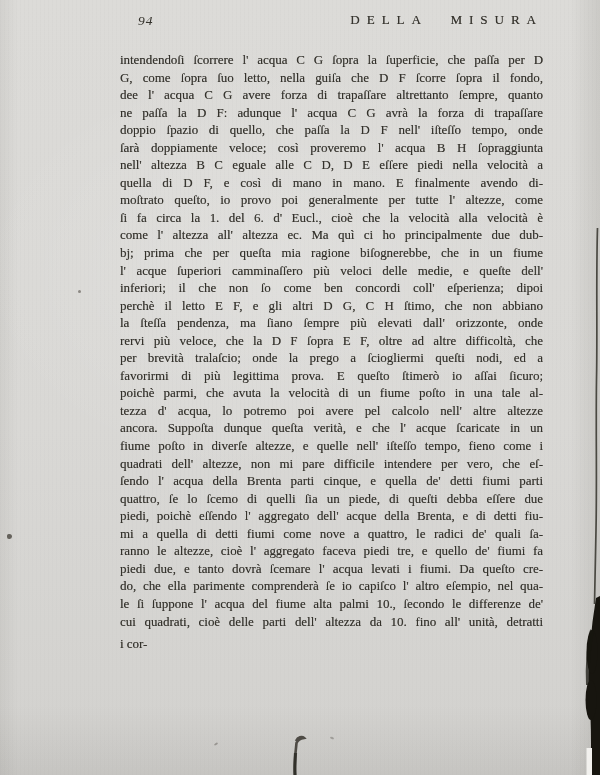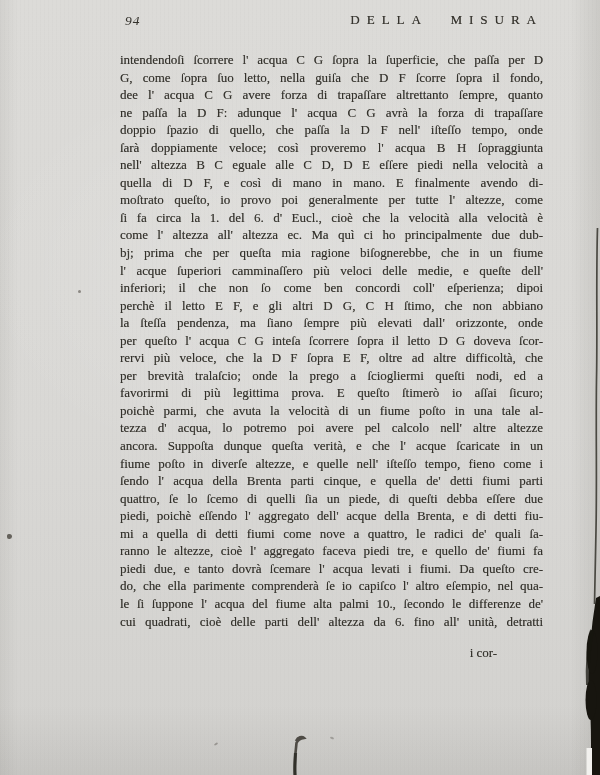--- a/index.html
+++ b/index.html
@@ -18,21 +18,21 @@
       repeating-linear-gradient(90deg, rgba(0,0,0,0.013) 0 1px, rgba(0,0,0,0) 1px 4px),
       linear-gradient(180deg, #dcdbd8 0%, #d9d8d5 55%, #d2d1ce 100%);
   }
   .header {
     position: absolute;
     left: 120px; top: 12px;
     width: 423px; height: 20px;
   }
   .pagenum {
     position: absolute;
-    left: 5px; top: 1px;
+    left: 18px; top: 1px;
     font-style: italic;
     font-size: 13.5px;
     letter-spacing: 1px;
   }
   .running-title {
     display: block;
     text-align: right;
     padding-left: 38px;
     font-size: 13px;
     letter-spacing: 7px;
@@ -48,22 +48,21 @@
     height: 17.55px;
     line-height: 17.55px;
     font-size: 12.9px;
     text-align: justify;
     text-align-last: justify;
     overflow: hidden;
     white-space: nowrap;
     text-shadow: 0.2px 0.2px 0.4px rgba(52,50,44,0.5);
   }
   .catchword-row {
-    margin-top: 14px;
-    text-align: right;
+    margin-top: 5px;
     padding-right: 46px;
     font-size: 12.9px;
     line-height: 17.55px;
     text-shadow: 0.2px 0.2px 0.4px rgba(52,50,44,0.5);
   }
   .artifact { position: absolute; pointer-events: none; }
   .speck { position: absolute; border-radius: 50%; background: #4a463e; }
   .speck.s1 { left: 78px;  top: 290px; width: 3px; height: 3px; opacity: .55; }
   .speck.s2 { left: 7px;   top: 534px; width: 5px; height: 5px; opacity: .8; border-radius: 40% 60% 55% 45%; }
   .speck.s3 { left: 214px; top: 743px; width: 4px; height: 2px; opacity: .4; transform: rotate(-30deg); }
@@ -90,37 +89,37 @@
         <div class="line">nell' altezza B C eguale alle C D, D E eſſere piedi nella velocità a</div>
         <div class="line">quella di D F, e così di mano in mano. E finalmente avendo di-</div>
         <div class="line">moſtrato queſto, io provo poi generalmente per tutte l' altezze, come</div>
         <div class="line">ſi fa circa la 1. del 6. d' Eucl., cioè che la velocità alla velocità è</div>
         <div class="line">come l' altezza all' altezza ec. Ma quì ci ho principalmente due dub-</div>
         <div class="line">bj; prima che per queſta mia ragione biſognerebbe, che in un fiume</div>
         <div class="line">l' acque ſuperiori camminaſſero più veloci delle medie, e queſte dell'</div>
         <div class="line">inferiori; il che non ſo come ben concordi coll' eſperienza; dipoi</div>
         <div class="line">perchè il letto E F, e gli altri D G, C H ſtimo, che non abbiano</div>
         <div class="line">la ſteſſa pendenza, ma ſiano ſempre più elevati dall' orizzonte, onde</div>
-        <div class="line">per queſto l' acqua C G inteſa ſcorrere ſopra il letto D G doveva ſcor-</div>
         <div class="line">rervi più veloce, che la D F ſopra E F, oltre ad altre difficoltà, che</div>
         <div class="line">per brevità tralaſcio; onde la prego a ſciogliermi queſti nodi, ed a</div>
         <div class="line">favorirmi di più legittima prova. E queſto ſtimerò io aſſai ſicuro;</div>
         <div class="line">poichè parmi, che avuta la velocità di un fiume poſto in una tale al-</div>
         <div class="line">tezza d' acqua, lo potremo poi avere pel calcolo nell' altre altezze</div>
         <div class="line">ancora. Suppoſta dunque queſta verità, e che l' acque ſcaricate in un</div>
         <div class="line">fiume poſto in diverſe altezze, e quelle nell' iſteſſo tempo, fieno come i</div>
+        <div class="line">quadrati dell' altezze, non mi pare difficile intendere per vero, che eſ-</div>
         <div class="line">ſendo l' acqua della Brenta parti cinque, e quella de' detti fiumi parti</div>
         <div class="line">quattro, ſe lo ſcemo di quelli ſia un piede, di queſti debba eſſere due</div>
         <div class="line">piedi, poichè eſſendo l' aggregato dell' acque della Brenta, e di detti fiu-</div>
         <div class="line">mi a quella di detti fiumi come nove a quattro, le radici de' quali ſa-</div>
         <div class="line">ranno le altezze, cioè l' aggregato faceva piedi tre, e quello de' fiumi fa</div>
         <div class="line">piedi due, e tanto dovrà ſcemare l' acqua levati i fiumi. Da queſto cre-</div>
         <div class="line">do, che ella parimente comprenderà ſe io capiſco l' altro eſempio, nel qua-</div>
         <div class="line">le ſi ſuppone l' acqua del fiume alta palmi 10., ſecondo le differenze de'</div>
-        <div class="line">cui quadrati, cioè delle parti dell' altezza da 6. fino all' unità, detratti</div>
+        <div class="line">cui quadrati, cioè delle parti dell' altezza da 10. fino all' unità, detratti</div>
       </div>
     <div class="catchword-row">
       <span>i cor-</span>
     </div>
   </div>
 
   <svg class="artifact" style="right:0; top:0;" width="26" height="775" viewBox="0 0 26 775">
     <path d="M23.5 228 C22 280 23.5 330 22.5 380 C21.8 430 23 480 22 530 C21.5 565 21 588 20.5 604" stroke="#2b2922" stroke-width="1.7" fill="none" opacity="0.8"></path>
     <path d="M22 598 L26 596 L26 775 L16.5 775 C17.5 742 17 715 15 692 C14 672 16.5 640 18.5 622 C20 612 21 605 22 598 Z" fill="#17150f"></path>
     <ellipse cx="18" cy="652" rx="5.5" ry="22" fill="#17150f"></ellipse>

